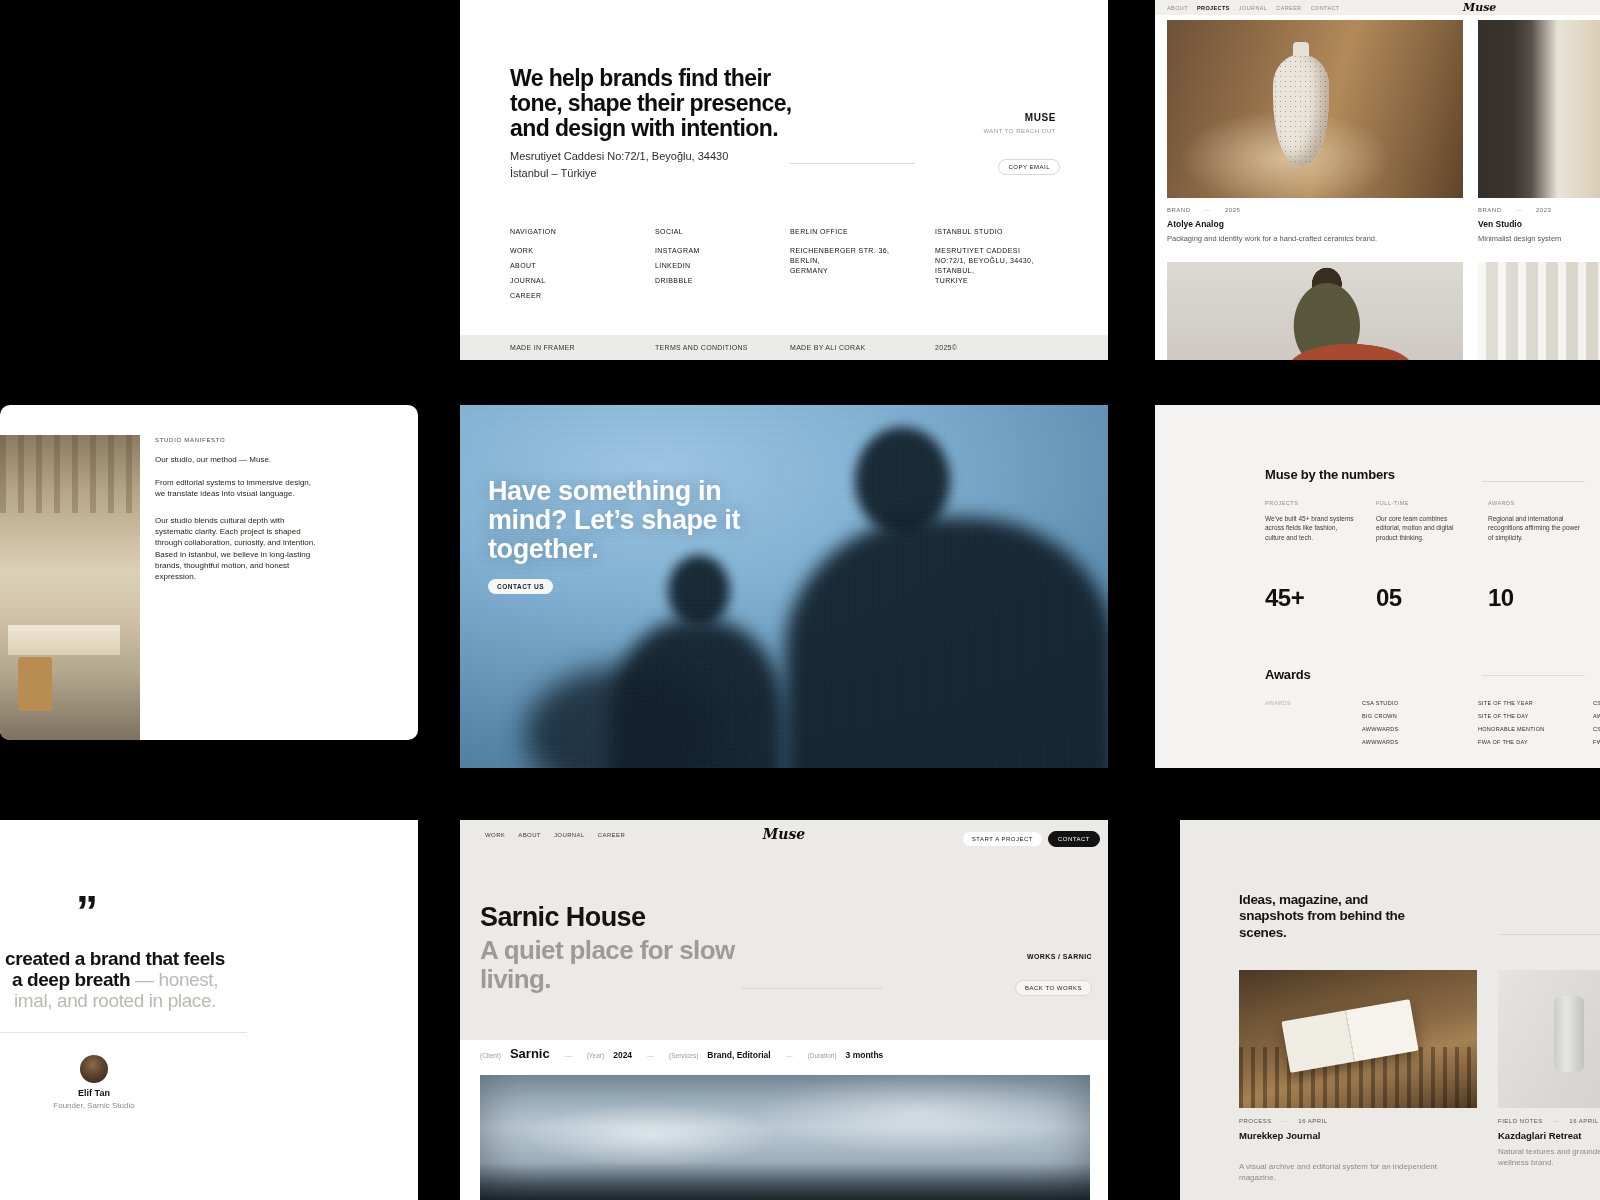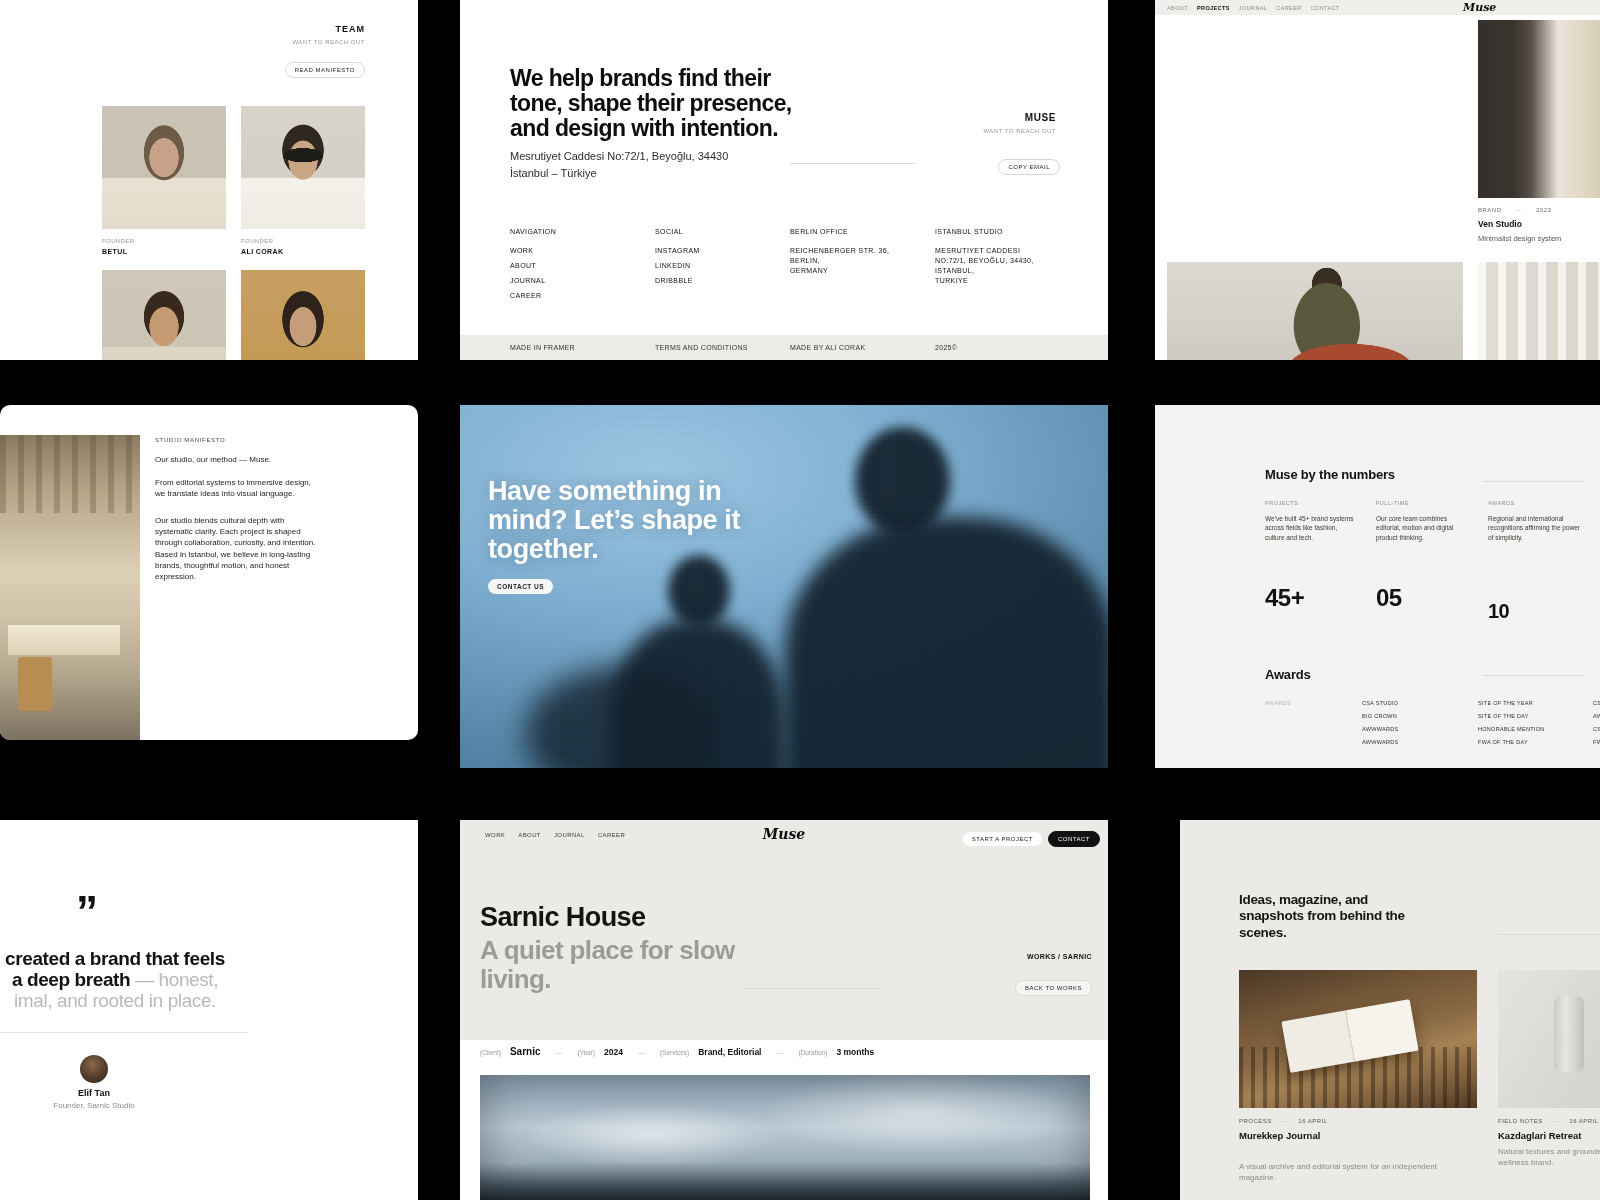--- a/index.html
+++ b/index.html
@@ -77,35 +77,20 @@
 </style>
 <style>
   
   .t-gray{color:#979795;}
 </style>
 </head>
 <body>
 
 <div id="stage">
 
-  <div class="panel" style="left:0;top:0;width:418px;height:360px;">
-    <div class="abs" style="right:53px;top:24px;font-size:9px;font-weight:700;letter-spacing:1px;">TEAM</div>
-    <div class="abs t-gray" style="right:53px;top:39px;font-size:6px;letter-spacing:.5px;">WANT TO REACH OUT</div>
-    <div class="abs" style="right:53px;top:58px;">
-      <span class="pill">READ MANIFESTO</span>
-    </div>
-    <div class="photo ph1" style="left:102px;top:106px;width:124px;height:123px;"></div>
-    <div class="photo ph2" style="left:241px;top:106px;width:124px;height:123px;"></div>
-    <div class="abs t-gray" style="left:102px;top:238px;font-size:6px;letter-spacing:.4px;">FOUNDER</div>
-    <div class="abs" style="left:102px;top:248px;font-size:7px;font-weight:700;letter-spacing:.4px;">BETUL</div>
-    <div class="abs t-gray" style="left:241px;top:238px;font-size:6px;letter-spacing:.4px;">FOUNDER</div>
-    <div class="abs" style="left:241px;top:248px;font-size:7px;font-weight:700;letter-spacing:.4px;">ALI CORAK</div>
-    <div class="photo ph3" style="left:102px;top:270px;width:124px;height:123px;"></div>
-    <div class="photo ph4" style="left:241px;top:270px;width:124px;height:123px;"></div>
-  </div>
 
   <div class="panel" style="left:460px;top:0;width:648px;height:360px;">
     <div class="abs" style="left:50px;top:66px;width:300px;font-size:23px;font-weight:700;letter-spacing:-.6px;line-height:1.08;color:#0d0d0d;">We help brands find their tone, shape their presence, and design with intention.</div>
     <div class="abs" style="left:50px;top:148px;font-size:11px;color:#2d2d2b;line-height:1.55;">
       <div>Mesrutiyet Caddesi No:72/1, Beyoğlu, 34430</div>
       <div>İstanbul – Türkiye</div>
     </div>
     <div class="abs" style="right:52px;top:112px;font-size:10px;font-weight:700;letter-spacing:.6px;">MUSE</div>
     <div class="abs t-gray" style="right:52px;top:128px;font-size:6px;letter-spacing:.5px;">WANT TO REACH OUT</div>
     <div class="hairline" style="left:330px;top:163px;width:125px;"></div>
@@ -153,20 +138,32 @@
       <div class="abs" style="left:12px;top:0;height:15px;display:flex;align-items:center;gap:9px;font-size:5.5px;letter-spacing:.4px;color:#8c8c89;">
         <span>ABOUT</span>
         <span style="color:#111;font-weight:700;">PROJECTS</span>
         <span>JOURNAL</span>
         <span>CAREER</span>
         <span>CONTACT</span>
       </div>
       <div class="abs muse-logo" style="left:308px;top:1px;font-size:11px;color:#0d0d0d;">Muse</div>
     </div>
 
+    <div class="abs" style="left:12px;top:20px;width:296px;">
+      <div class="photo img-vase" style="position:relative;width:296px;height:178px;">
+        <div class="vase"></div>
+      </div>
+      <div style="display:flex;gap:14px;align-items:center;margin-top:9px;font-size:6px;letter-spacing:.5px;color:#6b6b68;">
+        <span>BRAND</span>
+        <span style="color:#bdbdb9;">—</span>
+        <span>2025</span>
+      </div>
+      <div style="margin-top:6px;font-size:8.5px;font-weight:700;">Atolye Analog</div>
+      <div style="margin-top:5px;font-size:7.5px;color:#555552;">Packaging and identity work for a hand-crafted ceramics brand.</div>
+    </div>
     <div class="photo img-chair" style="left:12px;top:262px;width:296px;height:110px;"></div>
 
     <div class="abs" style="left:323px;top:20px;width:296px;">
       <div class="photo img-window" style="position:relative;width:296px;height:178px;"></div>
       <div style="display:flex;gap:14px;align-items:center;margin-top:9px;font-size:6px;letter-spacing:.5px;color:#6b6b68;">
         <span>BRAND</span>
         <span style="color:#bdbdb9;">—</span>
         <span>2023</span>
       </div>
       <div style="margin-top:6px;font-size:8.5px;font-weight:700;">Ven Studio</div>
@@ -210,21 +207,21 @@
       <div style="margin-top:42px;font-size:24px;font-weight:700;letter-spacing:-.5px;">45+</div>
     </div>
     <div class="abs" style="left:221px;top:95px;width:92px;">
       <div style="font-size:5.5px;letter-spacing:.5px;color:#8d8d89;">FULL-TIME</div>
       <div style="margin-top:8px;font-size:6.5px;line-height:1.45;color:#393936;">Our core team combines editorial, motion and digital product thinking.</div>
       <div style="margin-top:42px;font-size:24px;font-weight:700;letter-spacing:-.5px;">05</div>
     </div>
     <div class="abs" style="left:333px;top:95px;width:92px;">
       <div style="font-size:5.5px;letter-spacing:.5px;color:#8d8d89;">AWARDS</div>
       <div style="margin-top:8px;font-size:6.5px;line-height:1.45;color:#393936;">Regional and international recognitions affirming the power of simplicity.</div>
-      <div style="margin-top:58px;font-size:20px;font-weight:700;letter-spacing:-.5px;">10</div>
+      <div style="margin-top:42px;font-size:24px;font-weight:700;letter-spacing:-.5px;">10</div>
     </div>
 
     <div class="abs" style="left:110px;top:262px;font-size:13px;font-weight:700;letter-spacing:-.2px;">Awards</div>
     <div class="hairline" style="left:327px;top:270px;width:103px;"></div>
 
     <div class="abs" style="left:110px;top:295px;font-size:5.5px;letter-spacing:.4px;color:#b2b2ae;">AWARDS</div>
 
     <div class="abs" style="left:207px;top:295px;font-size:5.5px;letter-spacing:.3px;color:#2f2f2c;">CSA STUDIO</div>
     <div class="abs" style="left:207px;top:308px;font-size:5.5px;letter-spacing:.3px;color:#2f2f2c;">BIG CROWN</div>
     <div class="abs" style="left:207px;top:321px;font-size:5.5px;letter-spacing:.3px;color:#2f2f2c;">AWWWARDS</div>
@@ -276,21 +273,21 @@
     <div class="abs" style="left:20px;top:82px;font-size:27px;font-weight:700;letter-spacing:-.6px;color:#131311;">Sarnic House</div>
     <div class="abs" style="left:20px;top:116px;width:290px;font-size:26px;font-weight:700;letter-spacing:-.6px;line-height:1.12;color:#9b9b98;">A quiet place for slow living.</div>
     <div class="abs" style="right:16px;top:133px;font-size:7px;font-weight:700;letter-spacing:.4px;">WORKS / SARNIC</div>
     <div class="hairline" style="left:282px;top:168px;width:140px;background:#d7d6d2;"></div>
     <div class="abs" style="right:16px;top:156px;">
       <span class="pill" style="background:#f6f5f3;">BACK TO WORKS</span>
     </div>
 
     <div class="abs" style="left:20px;top:226px;display:flex;gap:9px;align-items:baseline;white-space:nowrap;">
       <span style="font-size:6.5px;color:#9a9a97;">(Client)</span>
-      <span style="font-size:10px;font-weight:700;">Sarnic</span>
+      <span style="font-size:13px;font-weight:700;">Sarnic</span>
       <span style="font-size:7px;color:#c2c2be;padding:0 6px;">—</span>
       <span style="font-size:6.5px;color:#9a9a97;">(Year)</span>
       <span style="font-size:8.5px;font-weight:700;">2024</span>
       <span style="font-size:7px;color:#c2c2be;padding:0 6px;">—</span>
       <span style="font-size:6.5px;color:#9a9a97;">(Services)</span>
       <span style="font-size:8.5px;font-weight:700;">Brand, Editorial</span>
       <span style="font-size:7px;color:#c2c2be;padding:0 6px;">—</span>
       <span style="font-size:6.5px;color:#9a9a97;">(Duration)</span>
       <span style="font-size:8.5px;font-weight:700;">3 months</span>
     </div>

